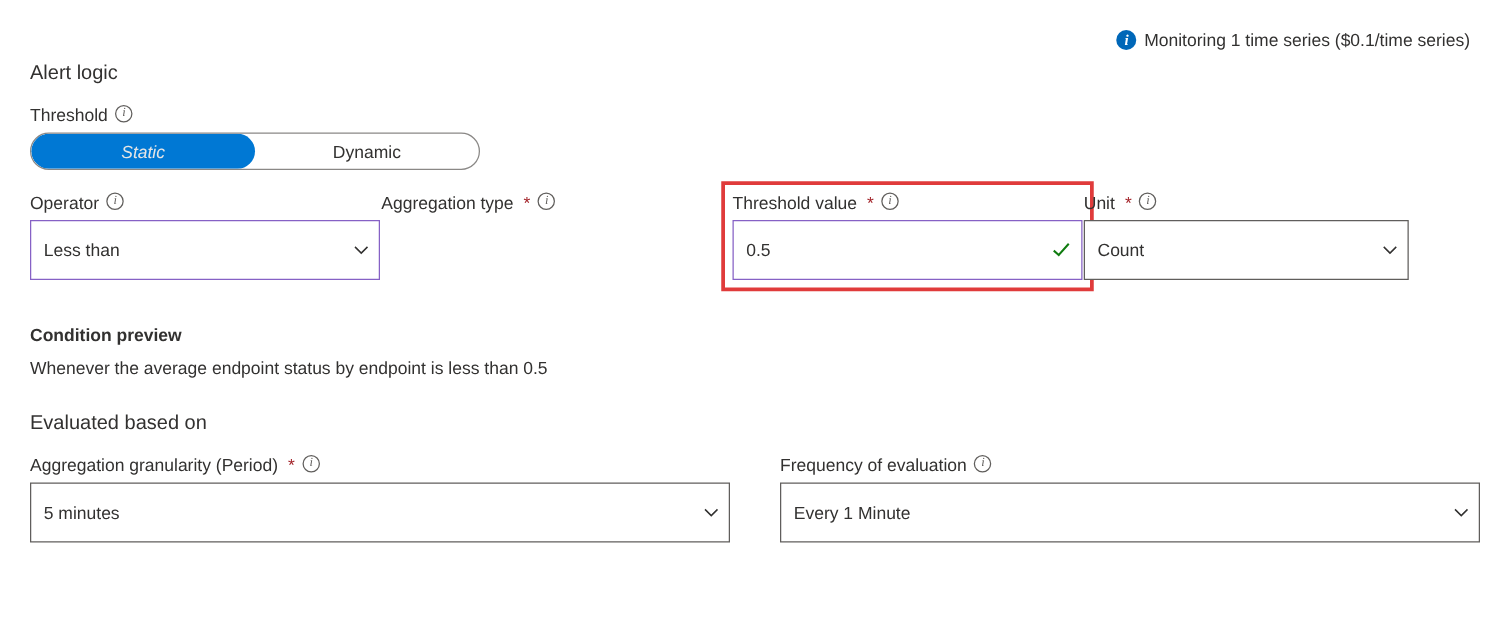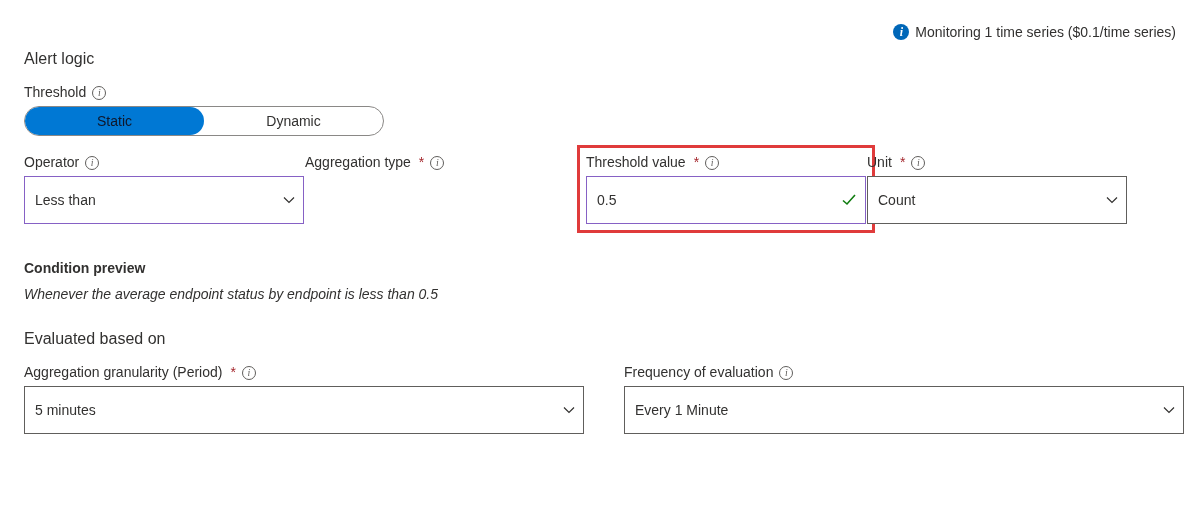--- a/index.html
+++ b/index.html
@@ -23,39 +23,39 @@
   .info-blue-icon {
     width: 16px; height: 16px; border-radius: 50%;
     background: #0067b8; color: #fff; display: inline-flex;
     align-items: center; justify-content: center; font-family: Georgia, serif;
     font-style: italic; font-weight: bold; font-size: 12px;
   }
   h3.section {
     font-size: 16px; font-weight: 400; margin: 10px 0 16px 0;
   }
   .field-label-row {
-    display: flex; align-items: flex-end; gap: 6px; margin-bottom: 6px;
+    display: flex; align-items: flex-start; gap: 6px; margin-bottom: 6px;
     font-size: 14px; color: #323130;
   }
   .req { color: #a4262c; margin-left: 2px; }
   .info-icon {
     width: 14px; height: 14px; border: 1px solid #605e5c; border-radius: 50%;
     display: inline-flex; align-items: center; justify-content: center;
     font-family: Georgia, serif; font-style: italic; font-size: 10px;
     color: #605e5c; line-height: 1;
   }
   .pill-group {
     display: flex; border: 1px solid #8a8886; border-radius: 999px;
     overflow: hidden; width: 360px; height: 30px; margin-bottom: 18px;
   }
   .pill {
     flex: 1; display: flex; align-items: center; justify-content: center;
     cursor: pointer; font-size: 14px;
   }
-  .pill.active { background: #0078d4; color: #0f172a; border-radius: 999px; }
+  .pill.active { background: #0078d4; color: #e5e5e5; border-radius: 999px; font-style: italic; }
   .row4 {
     display: grid;
     grid-template-columns: 280px 280px 280px 260px;
     gap: 1px;
     margin-bottom: 36px;
   }
   .row2 {
     display: grid;
     grid-template-columns: 560px 560px;
     gap: 40px;
@@ -77,21 +77,21 @@
     position: absolute; right: 8px; top: 50%; transform: translateY(-50%);
     width: 16px; height: 16px;
   }
   .checkmark svg { width:16px; height:16px; display:block; }
   .highlight-box {
     border: 3px solid #e03b3b;
     padding: 6px;
     margin: -9px;
   }
   .preview-heading { font-weight:700; margin: 6px 0 10px 0; }
-  .preview-text { font-style: italic; margin-bottom: 28px; }
+  .preview-text { margin-bottom: 28px; }
 </style>
 </head>
 <body>
 
 <div class="top-info">
   <span class="info-blue-icon">i</span>
   <span>Monitoring 1 time series ($0.1/time series)</span>
 </div>
 
 <h3 class="section">Alert logic</h3>

